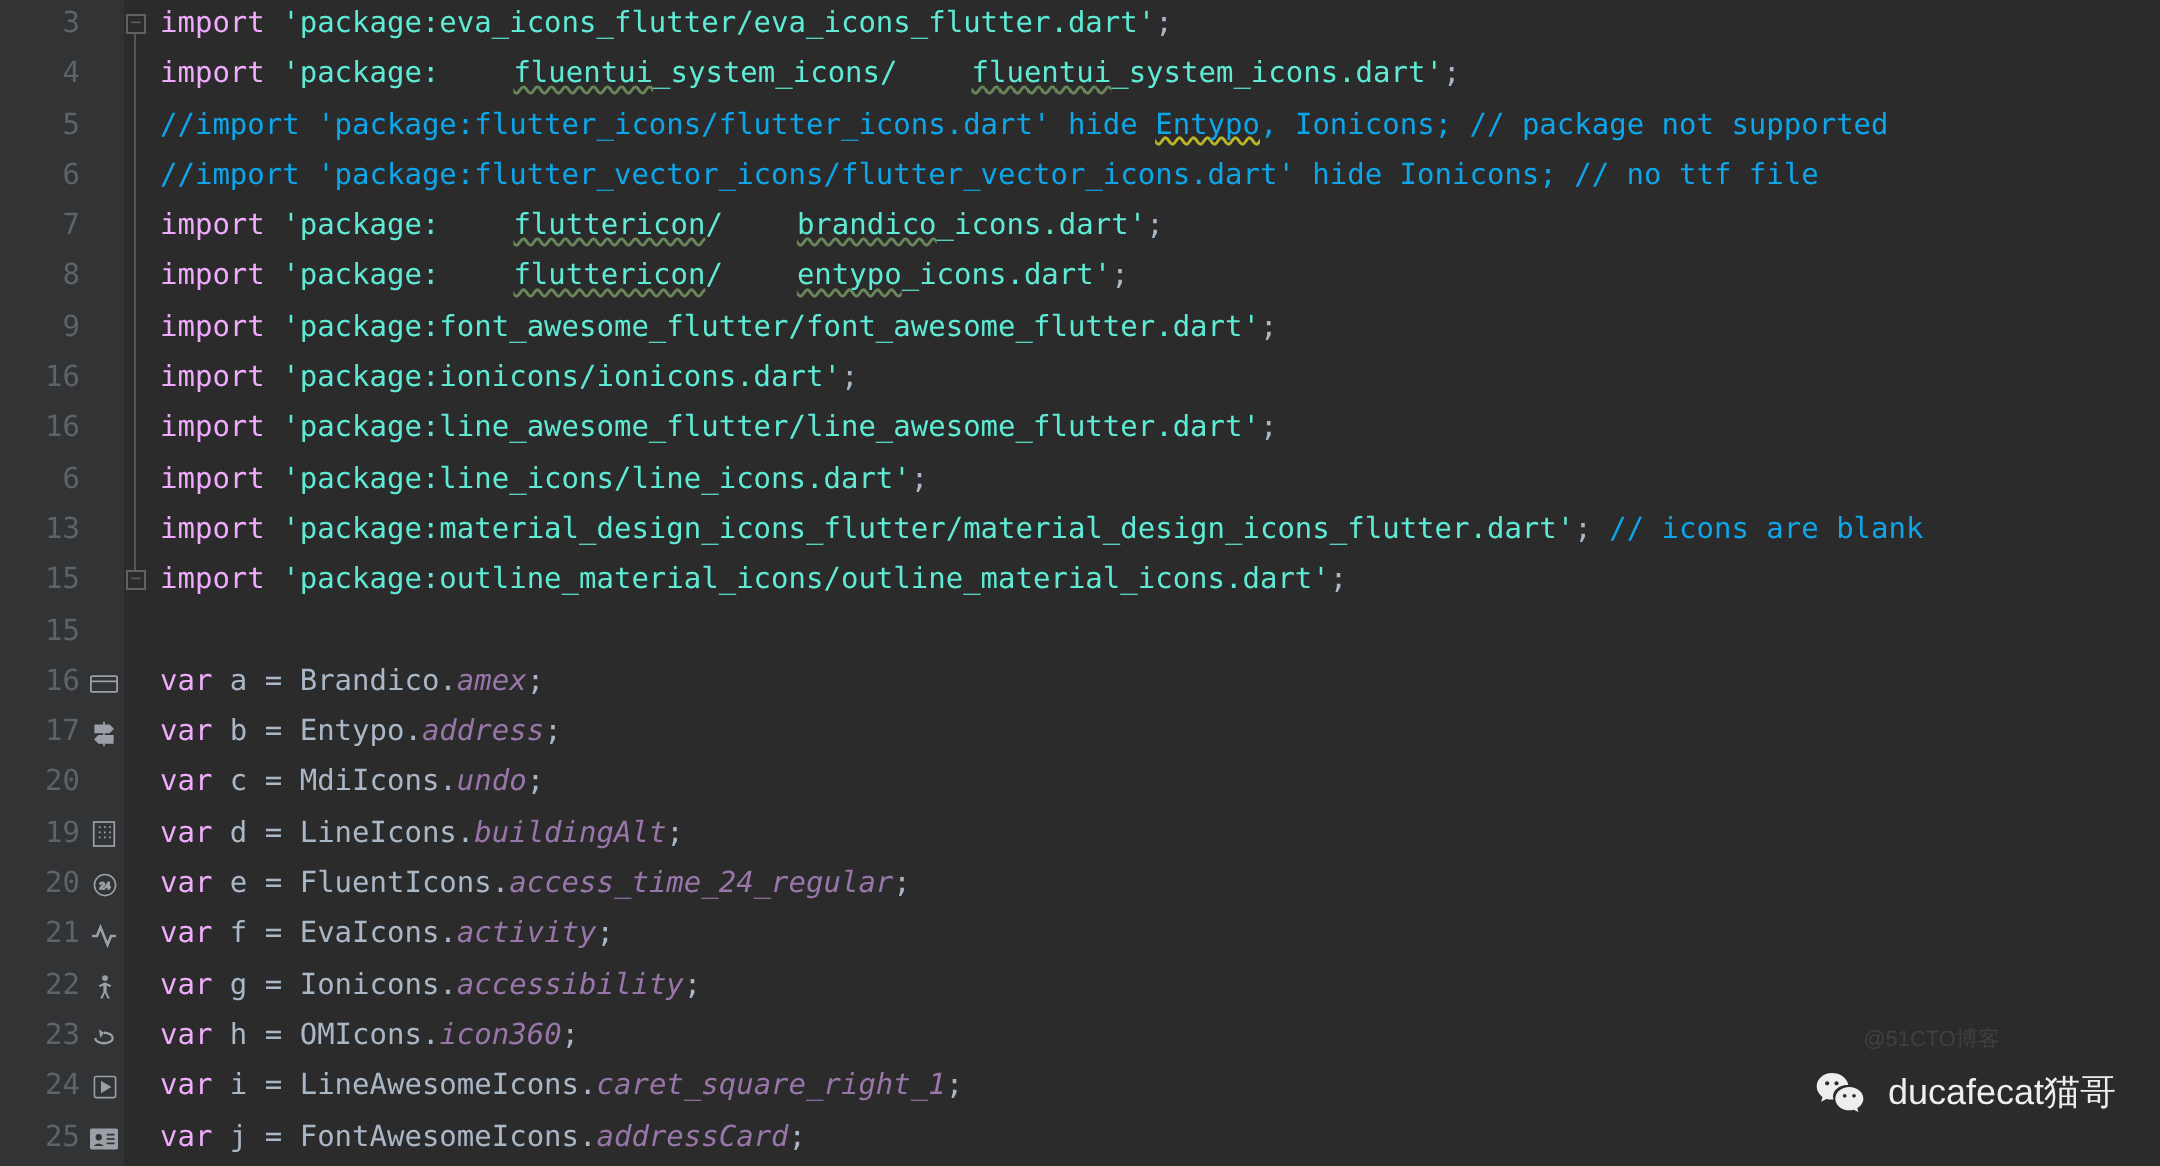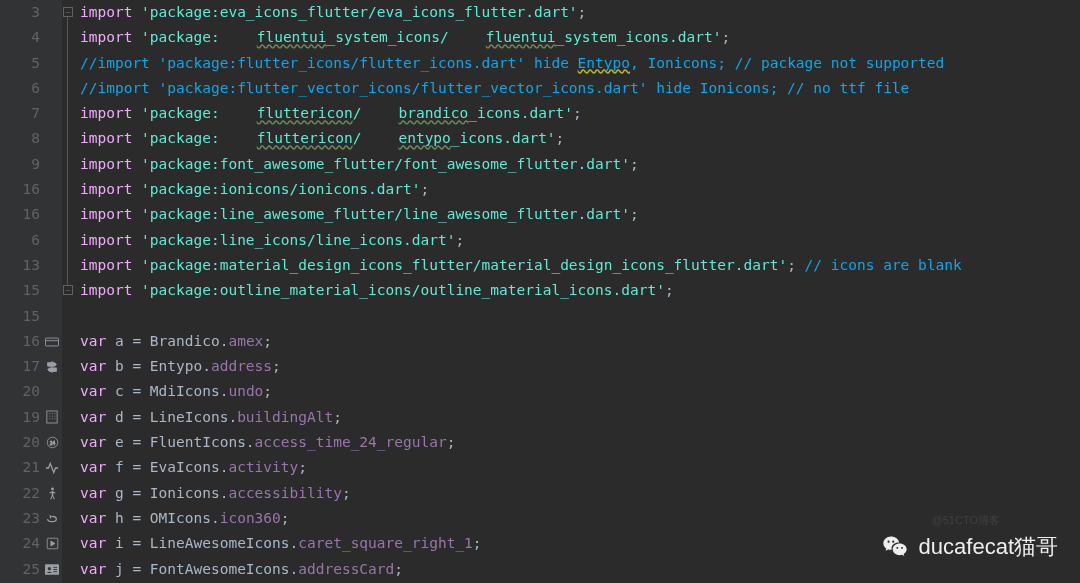--- a/index.html
+++ b/index.html
@@ -74,33 +74,33 @@
     padding-left: 4px;
     white-space: pre;
     position: relative;
   }
   .code-line {
     height: 25.3px;
   }
   .kw { color: #f0abfc; }
   .str { color: #5eead4; }
   .cmt { color: #0ea5e9; }
-  .prop { color: #9876aa; }
+  .prop { color: #9876aa; font-style: italic; }
   .wavy { text-decoration: underline wavy #6a8759; text-decoration-skip-ink: none; margin-left: 37px; }
   .wavy-warn { text-decoration: underline wavy #bbb529; text-decoration-skip-ink: none; }
   .watermark {
     position: absolute;
     right: 22px;
     bottom: 22px;
     display: flex;
     align-items: center;
     gap: 10px;
     color: #fff;
     font-family: Arial, sans-serif;
-    font-size: 22px;
+    font-size: 18px;
     font-weight: 500;
     opacity: 0.92;
   }
   .wechat-icon {
     width: 28px;
     height: 28px;
   }
   .faint-mark {
     position: absolute;
     bottom: 50px;

